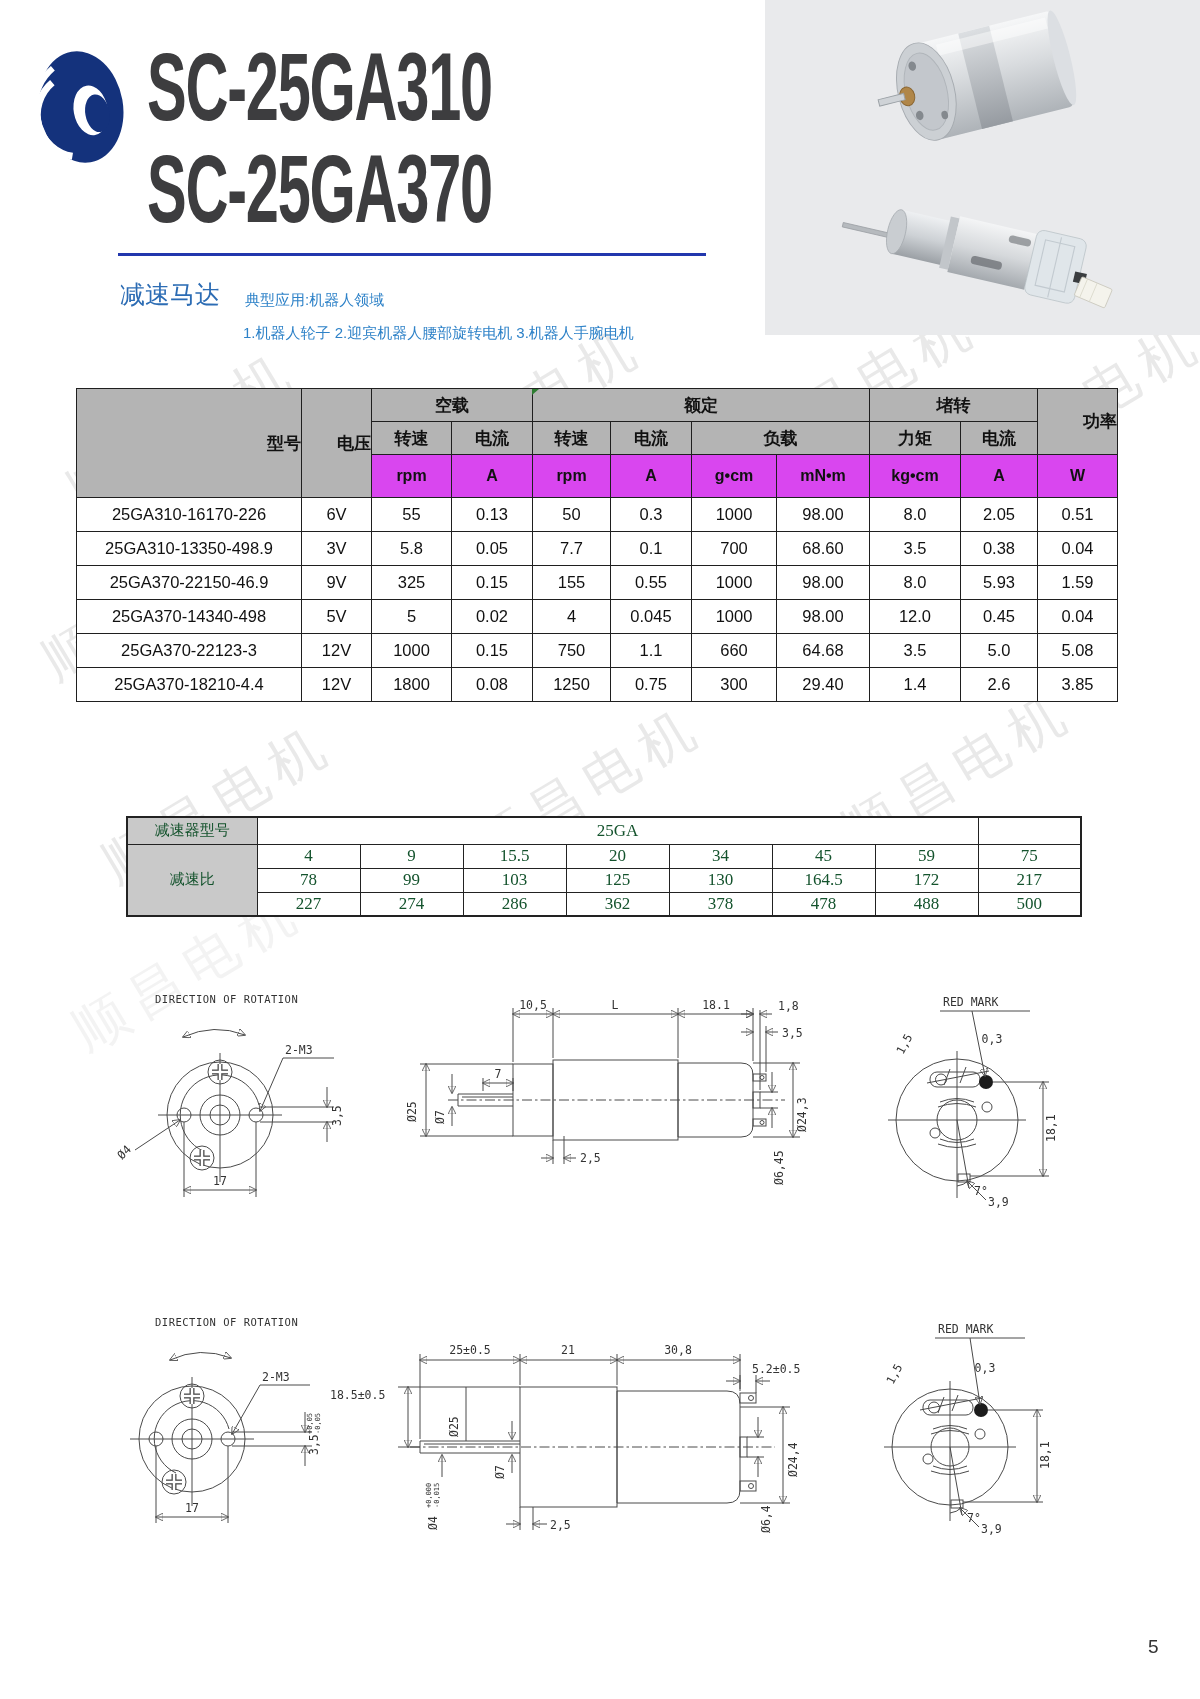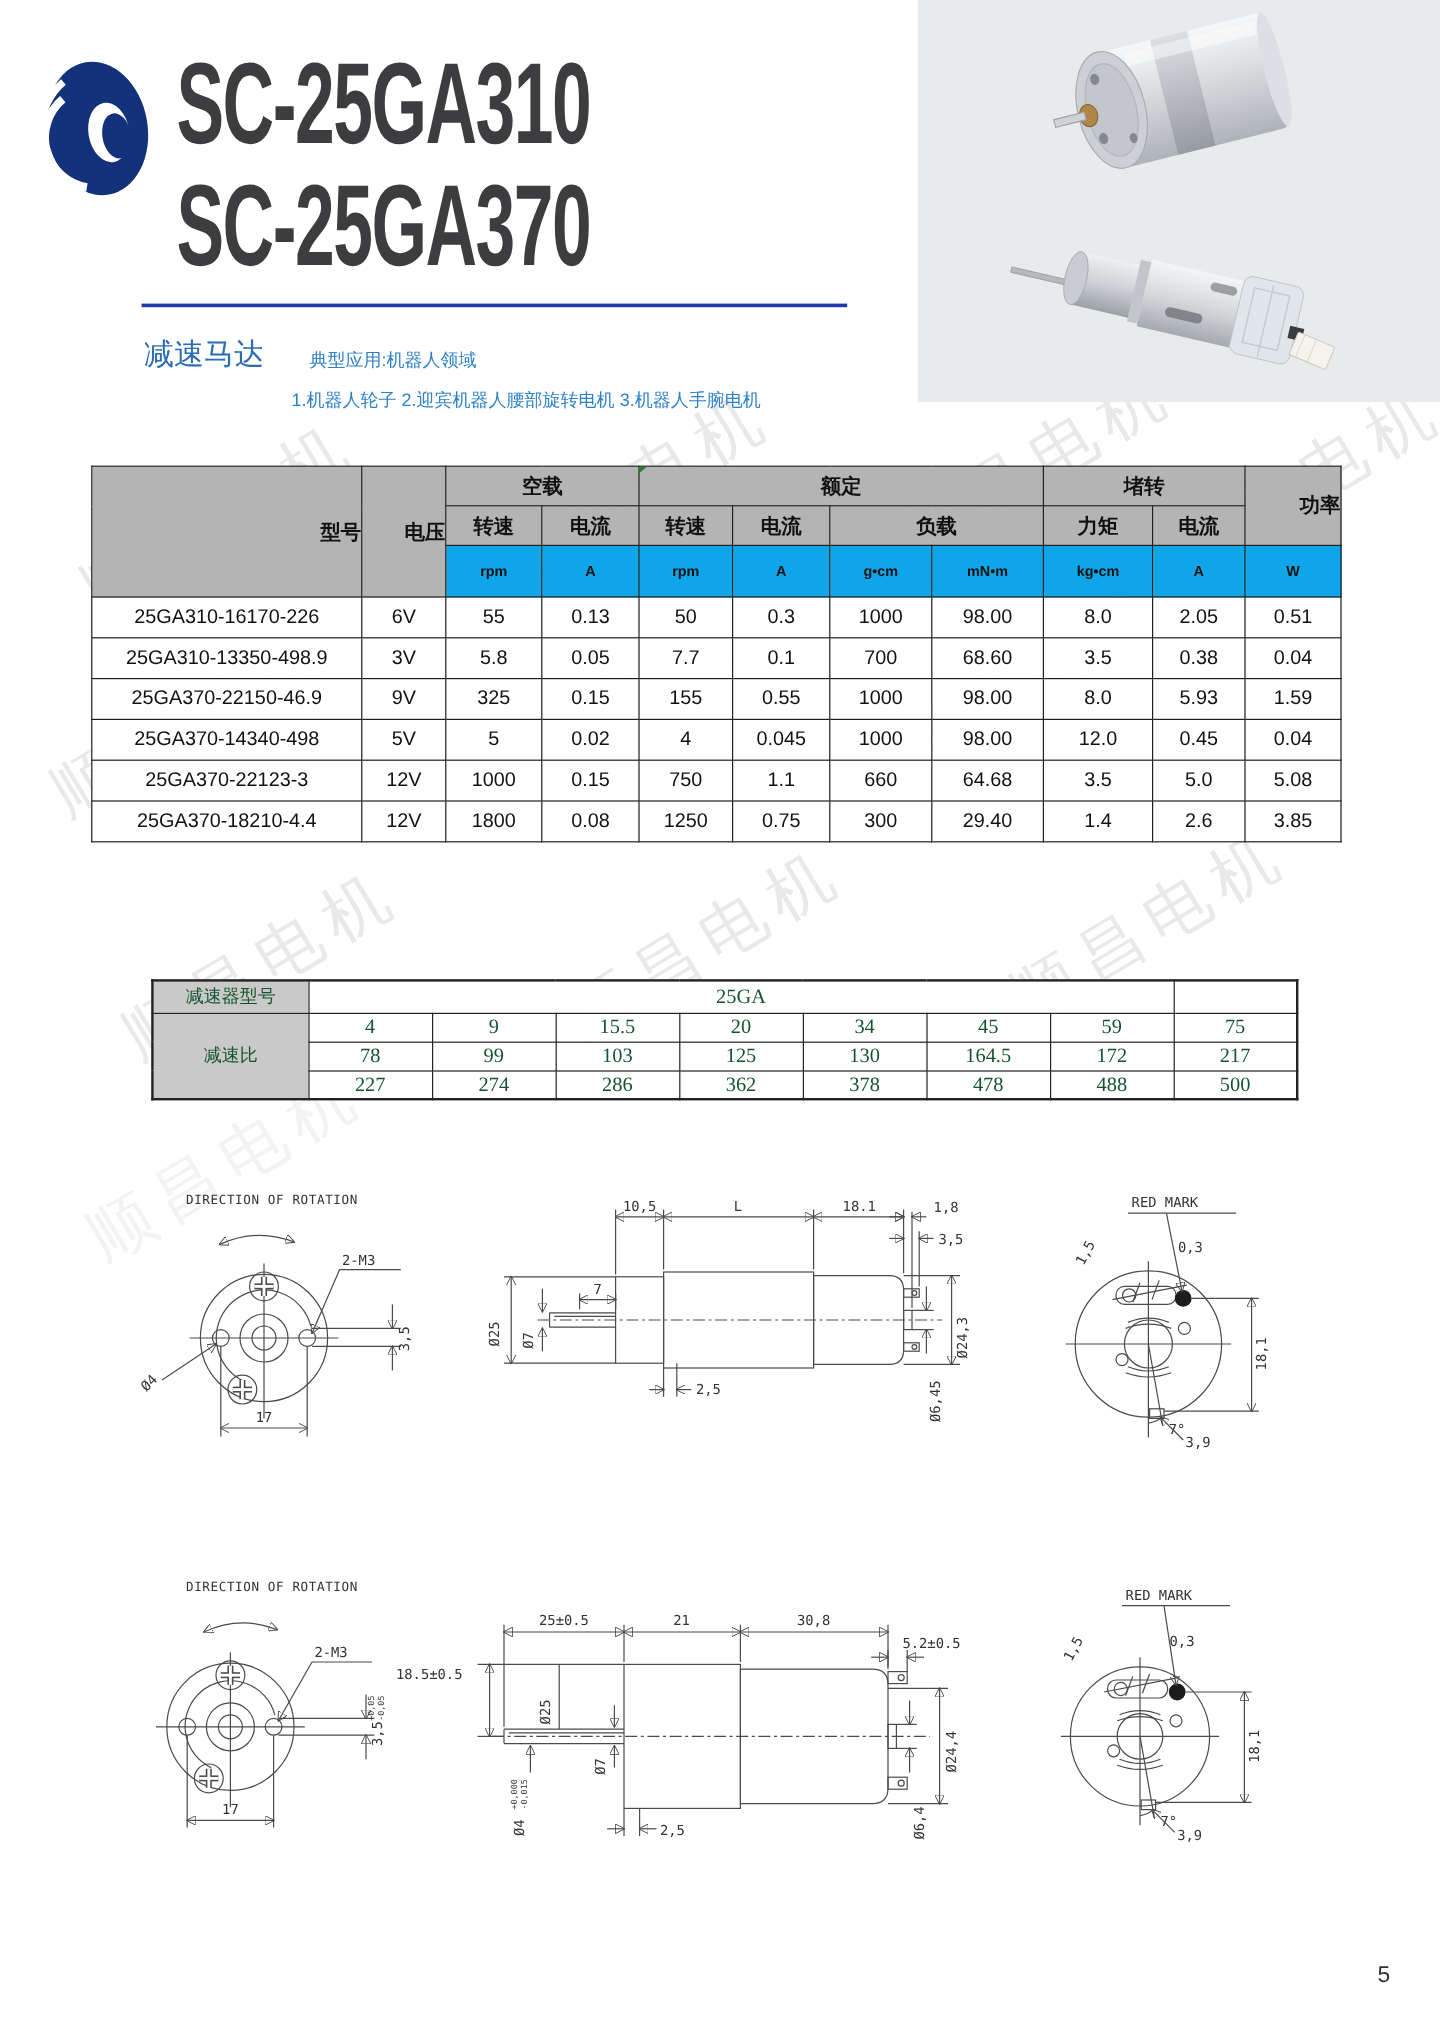--- a/index.html
+++ b/index.html
@@ -9,28 +9,28 @@
   
   .wm{position:absolute;color:rgba(145,145,145,.20);font-size:54px;letter-spacing:10px;
       transform:rotate(-31deg);white-space:nowrap;z-index:0;font-weight:400;}
   .wm.faint{color:rgba(150,150,150,.11);}
   
   .photo-panel{left:765px;top:0;width:435px;height:335px;background:#e9eaec;z-index:1;}
   .title{left:147px;top:36px;font-size:96px;font-weight:700;color:#3d3d3f;line-height:1.06;
          transform:scaleX(.62);transform-origin:0 0;letter-spacing:-2px;z-index:2;white-space:nowrap;}
   .rule{left:118px;top:253px;width:588px;height:3px;background:#2237ad;z-index:2;}
   .category{left:120px;top:278px;font-size:25px;color:#2c6cb4;z-index:2;}
-  .app-title{left:258px;top:291px;font-size:15px;color:#2e82c8;z-index:2;}
+  .app-title{left:245px;top:291px;font-size:15px;color:#2e82c8;z-index:2;}
   .app-list{left:243px;top:324px;font-size:15px;color:#2e82c8;z-index:2;}
   
   table{border-collapse:collapse;z-index:2;position:absolute;background:transparent;}
   .spec{left:76px;top:388px;table-layout:fixed;width:1041px;font-size:16.5px;color:#111;}
   .spec td{border:1px solid #1f1f1f;text-align:center;padding:0;}
   .spec tr.h td{height:32px;background:#b4b4b4;font-weight:700;font-size:17px;}
-  .spec tr.u td{height:42px;background:#0ea5e9;font-weight:700;font-size:12px;}
+  .spec tr.u td{height:42px;background:#d946ef;font-weight:700;font-size:16px;}
   .spec td.hg{background:#b4b4b4;font-weight:700;font-size:17px;text-align:right;}
   .spec tr.d td{height:33px;background:#fff;}
   .green-tick{left:532px;top:389px;width:0;height:0;z-index:3;
       border-left:7px solid #2e7d32;border-bottom:6px solid transparent;}
   
   .ratio{left:126px;top:780px;table-layout:fixed;width:954px;
          font-family:"Liberation Serif",serif;font-size:17px;color:#14532d;border:2px solid #222;margin-top:36px;}
   .ratio td{border:1px solid #222;text-align:center;padding:0;background:#fff;}
   .ratio td.rg{background:#c9c9c9;font-size:15px;}
   .ratio tr{height:24px;}

